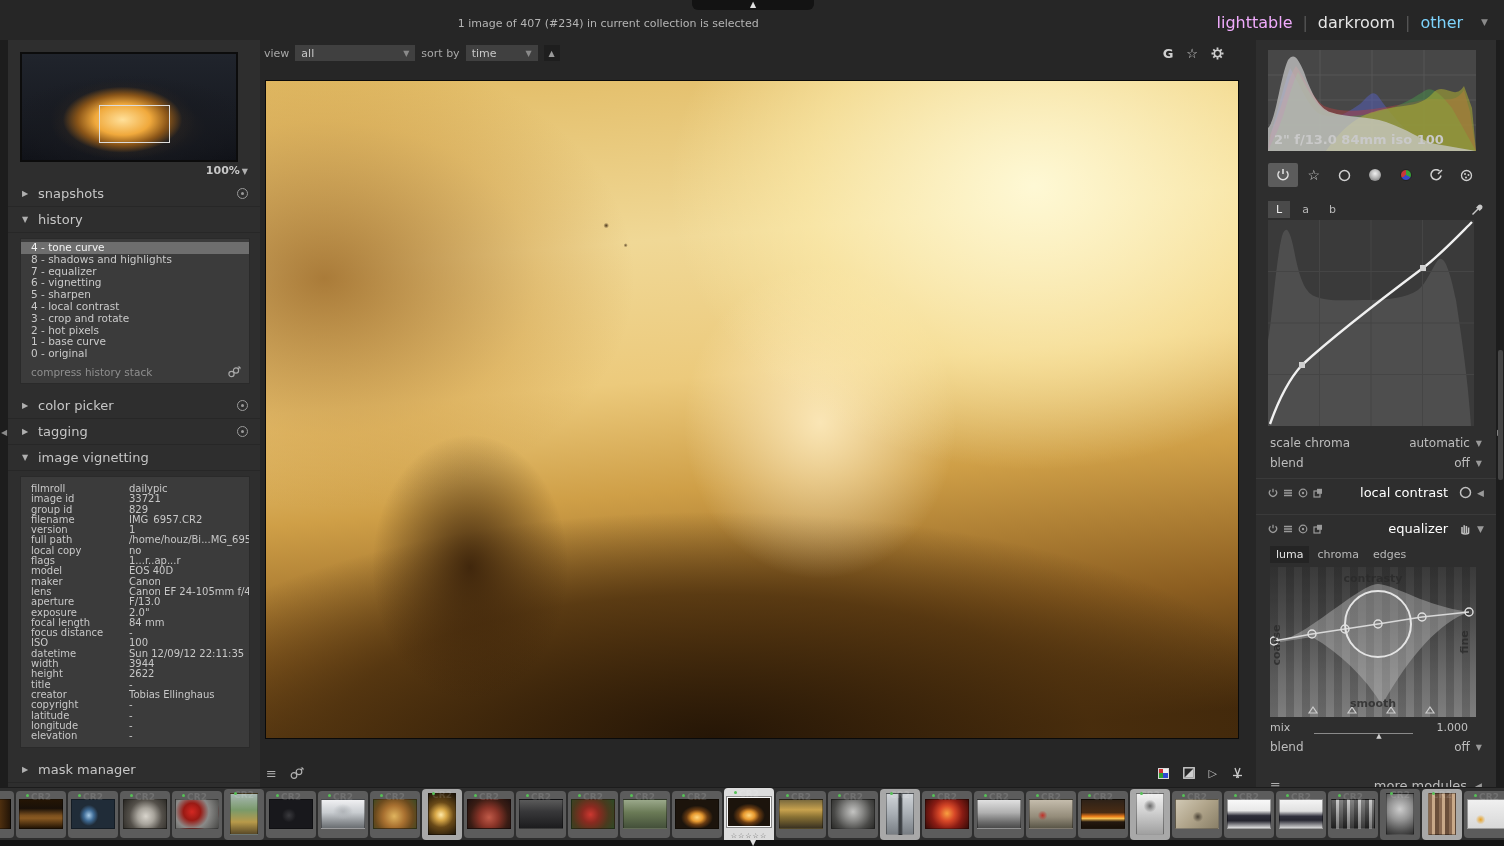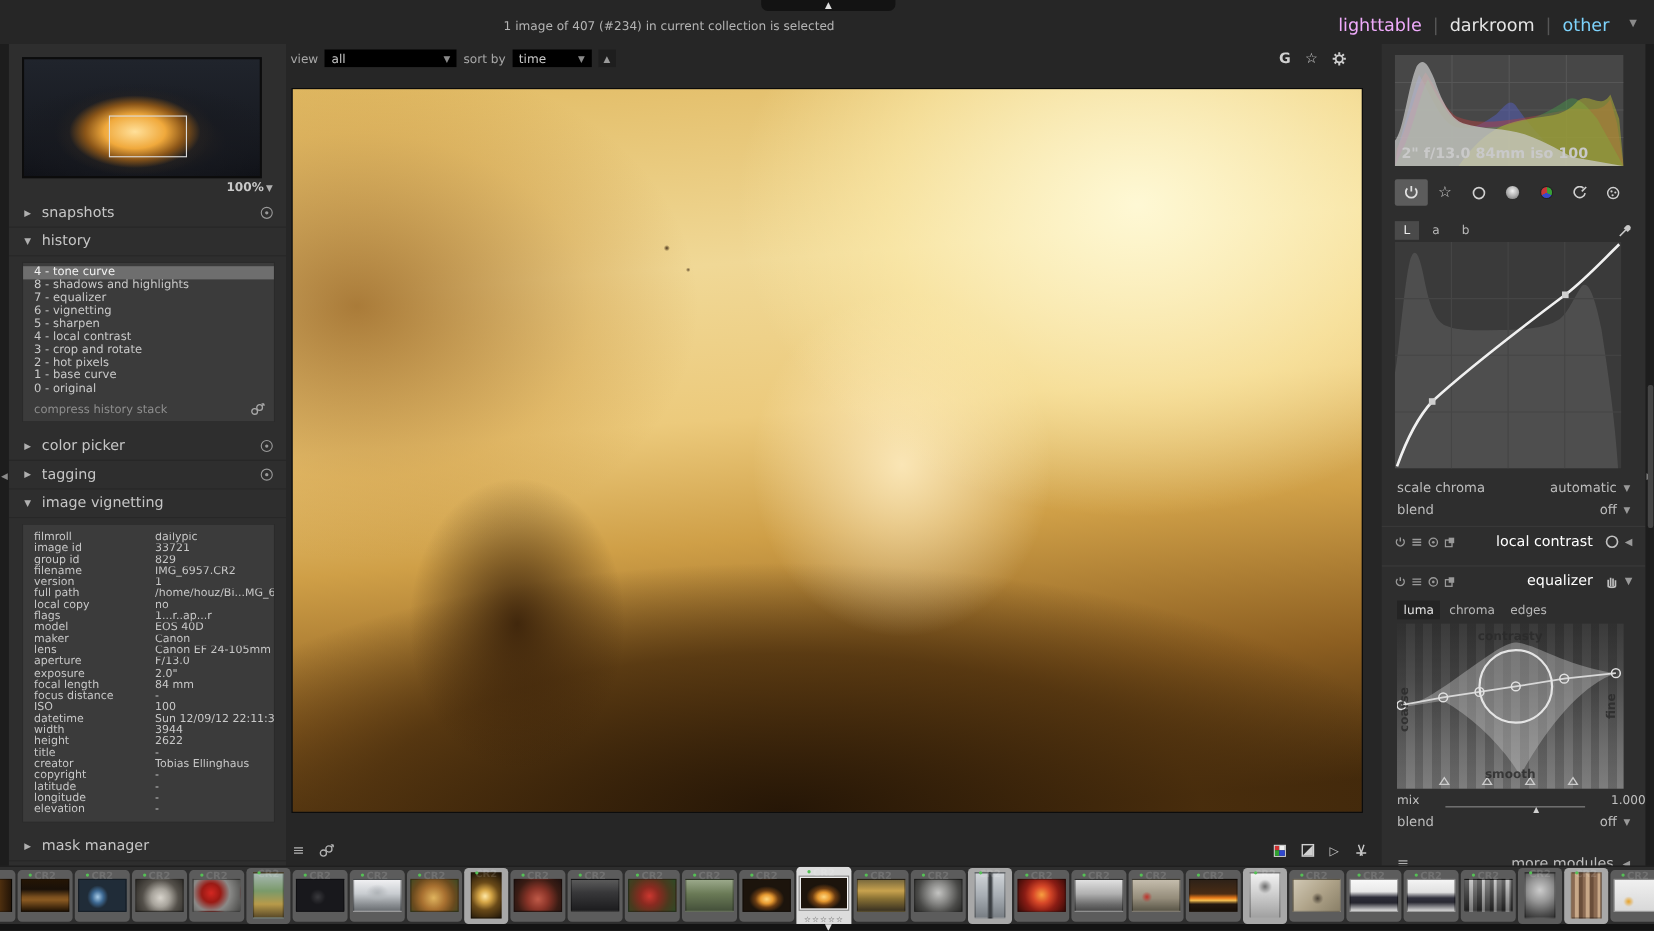--- a/index.html
+++ b/index.html
@@ -54,29 +54,29 @@
   .preset-dot::after { content:""; position:absolute; left:3px; top:3px; width:3px; height:3px;
     background:#9a9a9a; border-radius:50%; }
 
   .panel-box { background:#3b3b3b; border:1px solid #2a2a2a; margin:5px 10px 9px 12px; padding:3px 0 2px; }
   .h-row { color:#cacaca; font-size:10.5px; line-height:11.8px; padding:0 0 0 10px; white-space:nowrap; }
   .h-row.sel { background:#6e6e6e; color:#f2f2f2; }
   .compress-row { display:flex; align-items:center; color:#8e8e8e; font-size:10.5px; padding:6px 8px 3px 10px; }
   .compress-row .spacer { flex:1; }
 
   #info-table { padding:4px 0 4px 10px; }
-  .i-row { display:flex; font-size:10px; line-height:10.3px; color:#c8c8c8; white-space:nowrap;gap:12px; }
+  .i-row { display:flex; font-size:10px; line-height:10.3px; color:#c8c8c8; white-space:nowrap; }
   .i-key { width:98px; flex:0 0 auto; }
   .i-val { flex:1; overflow:hidden; }
 
   
   #center { flex:1 1 auto; display:flex; flex-direction:column; background:#262626; min-width:0; }
   #center-toolbar { height:24px; display:flex; align-items:center; gap:6px; padding:2px 8px 0 4px; flex:0 0 auto; }
   .tb-label { color:#a8a8a8; font-size:11px; }
-  .dropdown { background:#000000; color:#c8c8c8; font-size:11px; height:16px; display:flex;
+  .dropdown { background:#404040; color:#c8c8c8; font-size:11px; height:16px; display:flex;
     align-items:center; padding:0 6px; gap:6px; }
   .dropdown .dd-caret { color:#8a8a8a; font-size:8px; margin-left:auto; }
   #dd-view { width:120px; } #dd-sort { width:72px; }
   .sq-btn { background:#1e1e1e; color:#9a9a9a; width:16px; height:16px; font-size:8px;
     display:flex; align-items:center; justify-content:center; }
   #center-toolbar .spacer { flex:1; }
   #quick-icons { display:flex; align-items:center; gap:13px; padding-right:24px; }
   #quick-icons .qi { color:#d0d0d0; font-size:13px; line-height:13px; }
   #icon-g { font-weight:bold; font-size:12px; }
 
@@ -131,21 +131,21 @@
   .mod-head .tri { color:#9a9a9a; font-size:9px; }
 
   #eq-tabs { display:flex; gap:2px; margin:4px 12px 0 14px; }
   #eq-tabs .tab { font-size:11px; padding:2px 6px; }
   #eq-tabs .tab.sel { background:#242424; color:#e4e4e4; }
   #eq-graph-wrap { margin:4px 12px 0 14px; position:relative; width:206px; height:150px;
     background:
       repeating-linear-gradient(90deg, rgba(0,0,0,0.18) 0 8px, rgba(0,0,0,0) 8px 16px),
       linear-gradient(180deg,#3a3a3a 0%,#4e4e4e 35%,#6e6e6e 75%,#7e7e7e 100%); }
   #eq-graph-wrap svg { position:absolute; inset:0; }
-  #mix-row { display:flex; align-items:flex-end; gap:24px; margin:4px 0 0 14px; color:#c0c0c0; font-size:11px; }
+  #mix-row { display:flex; align-items:flex-end; gap:24px; margin:4px 28px 0 14px; color:#c0c0c0; font-size:11px; }
   #mix-track { flex:1; border-bottom:1px solid #8a8a8a; height:10px; position:relative; }
   #mix-marker { position:absolute; left:63%; bottom:-7px; color:#d0d0d0; font-size:7px; }
   #more-modules { display:flex; align-items:center; padding:10px 14px 6px 14px; border-bottom:1px solid #404040; margin:14px 0 0 0; }
   #more-modules .spacer { flex:1; }
   #more-modules .mm-label { color:#bdbdbd; font-size:13px; margin-right:8px; }
   #more-modules .tri { color:#9a9a9a; font-size:9px; }
 
   
   #filmstrip { height:53px; background:#2e2e2e; border-top:1px solid #1c1c1c; display:flex;
     align-items:center; overflow:hidden; flex:0 0 auto; }

